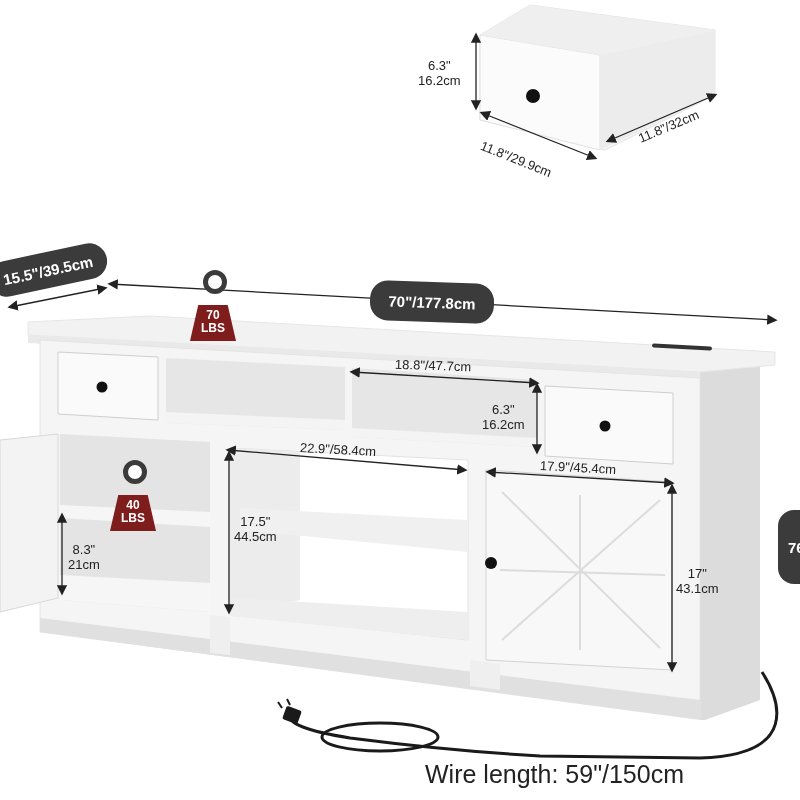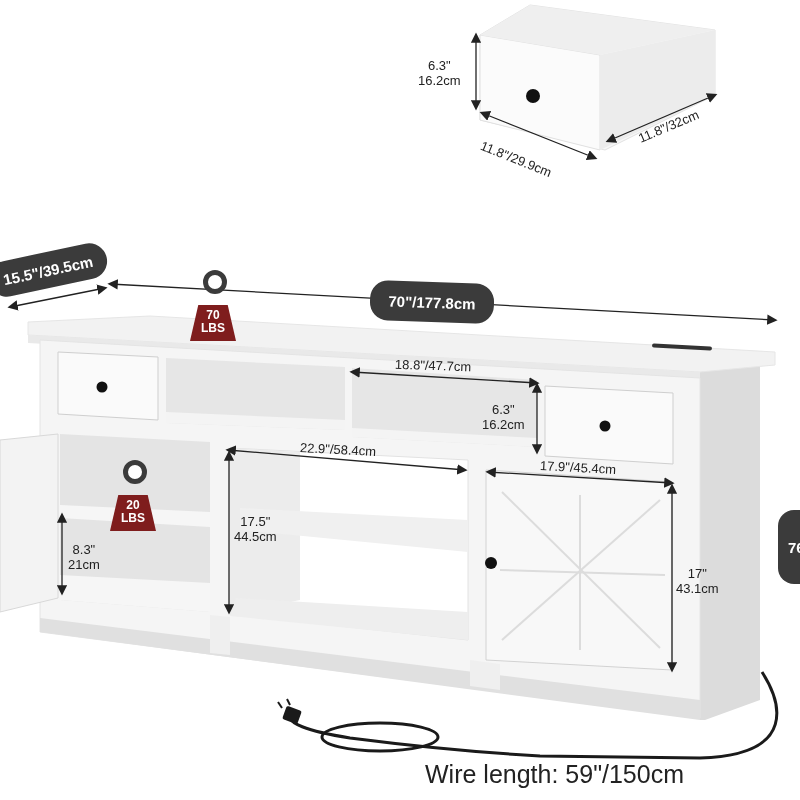--- a/index.html
+++ b/index.html
@@ -113,21 +113,21 @@
 <div class="weight" style="left:190px;top:270px;">
   <div class="ring"></div>
   <div class="body">
     <div>70</div>
     <div>LBS</div>
   </div>
 </div>
 <div class="weight" style="left:110px;top:460px;">
   <div class="ring"></div>
   <div class="body">
-    <div>20</div>
+    <div>40</div>
     <div>LBS</div>
   </div>
 </div>
 
 <div class="dim" style="left:395px;top:358px;transform:rotate(2deg);">18.8"/47.7cm</div>
 <div class="dim" style="left:482px;top:402px;">
   <div>6.3"</div>
   <div>16.2cm</div>
 </div>
 <div class="dim" style="left:300px;top:442px;transform:rotate(3deg);">22.9"/58.4cm</div>

